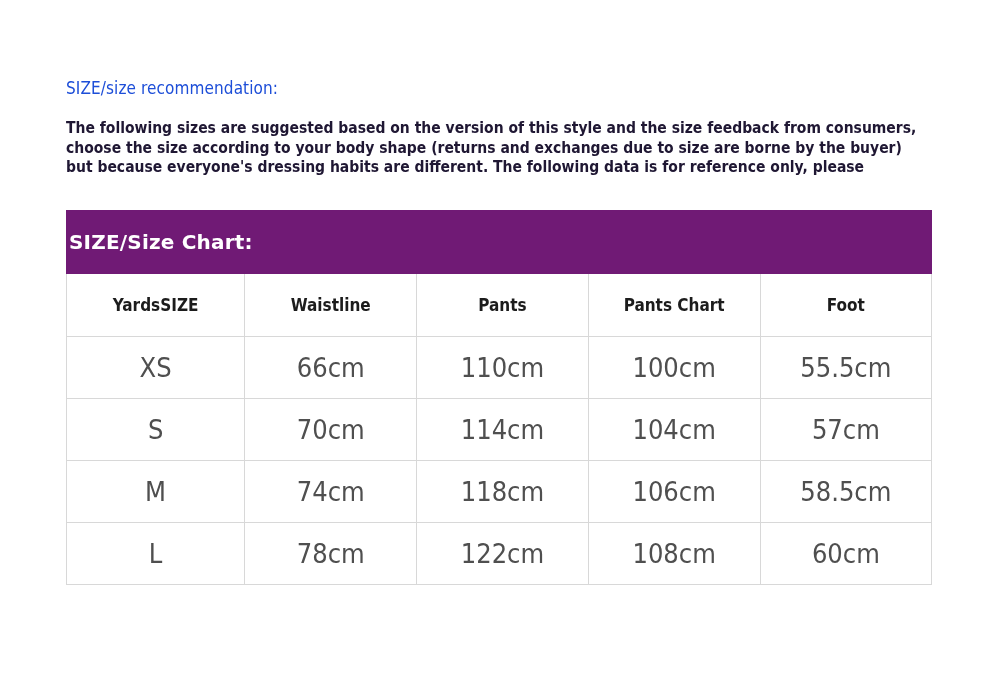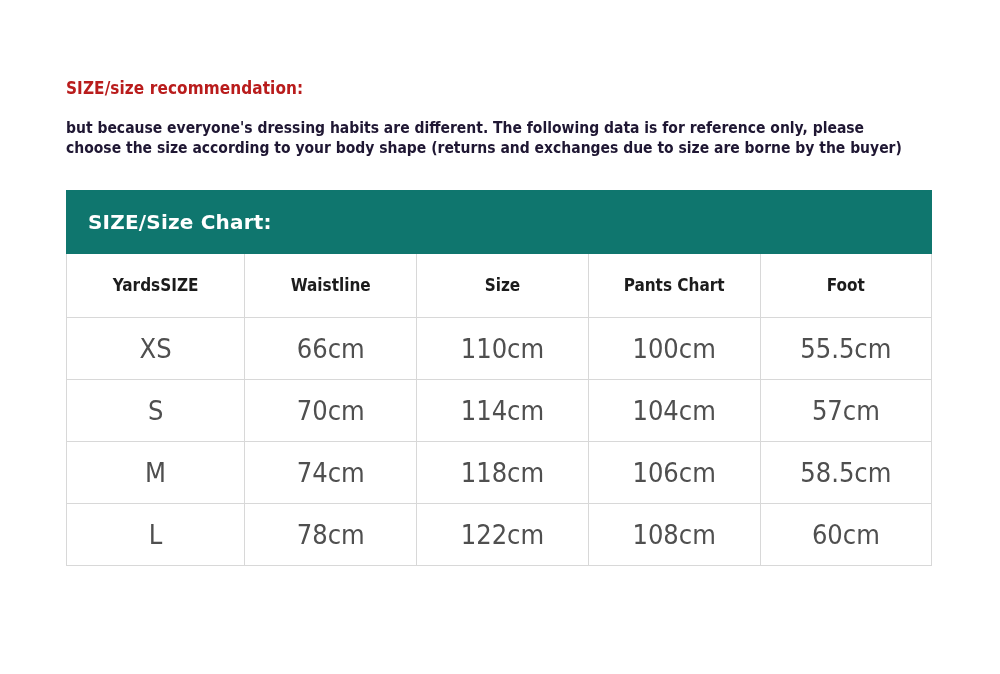--- a/index.html
+++ b/index.html
@@ -13,42 +13,42 @@
     width: 1000px;
     height: 674px;
     background: #ffffff;
     box-sizing: border-box;
     padding: 78px 68px 0 66px;
     overflow: hidden;
   }
   .page-heading {
     margin: 0;
     font-size: 17px;
-    font-weight: bold;
+    font-weight: normal;
     font-stretch: condensed;
-    color: #b91c1c;
+    color: #1d4ed8;
     letter-spacing: 0.1px;
   }
   .page-description {
     margin: 21px 0 0 0;
     font-size: 15.5px;
     font-weight: bold;
     font-stretch: condensed;
     line-height: 19.5px;
     color: #1f1733;
   }
   .page-description span { display: block; }
   .chart-band {
     margin-top: 32px;
     height: 64px;
-    background: #0f766e;
+    background: #701a75;
     display: flex;
     align-items: center;
     box-sizing: border-box;
-    padding-left: 22px;
+    padding-left: 3px;
   }
   .chart-band-title {
     color: #ffffff;
     font-size: 20px;
     font-weight: bold;
     letter-spacing: 0.2px;
   }
   table.size-table {
     width: 100%;
     border-collapse: collapse;
@@ -85,41 +85,42 @@
   }
 </style>
 </head>
 <body>
 
 <div class="page">
 
   <h1 class="page-heading">SIZE/size recommendation:</h1>
 
   <p class="page-description">
+    <span>The following sizes are suggested based on the version of this style and the size feedback from consumers,</span>
+    <span>choose the size according to your body shape (returns and exchanges due to size are borne by the buyer)</span>
     <span>but because everyone's dressing habits are different. The following data is for reference only, please</span>
-    <span>choose the size according to your body shape (returns and exchanges due to size are borne by the buyer)</span>
   </p>
 
   <div class="chart-band">
     <span class="chart-band-title">SIZE/Size Chart:</span>
   </div>
 
   <table class="size-table">
     <colgroup>
       <col class="c0">
         <col class="c1">
         <col class="c2">
         <col class="c3">
         <col class="c4">
     </colgroup>
     <thead>
       <tr class="head-row">
         <th>YardsSIZE</th>
         <th>Waistline</th>
-        <th>Size</th>
+        <th>Pants</th>
         <th>Pants Chart</th>
         <th>Foot</th>
       </tr>
     </thead>
     <tbody>
       <tr>
         <td>XS</td>
         <td>66cm</td>
         <td>110cm</td>
         <td>100cm</td>

